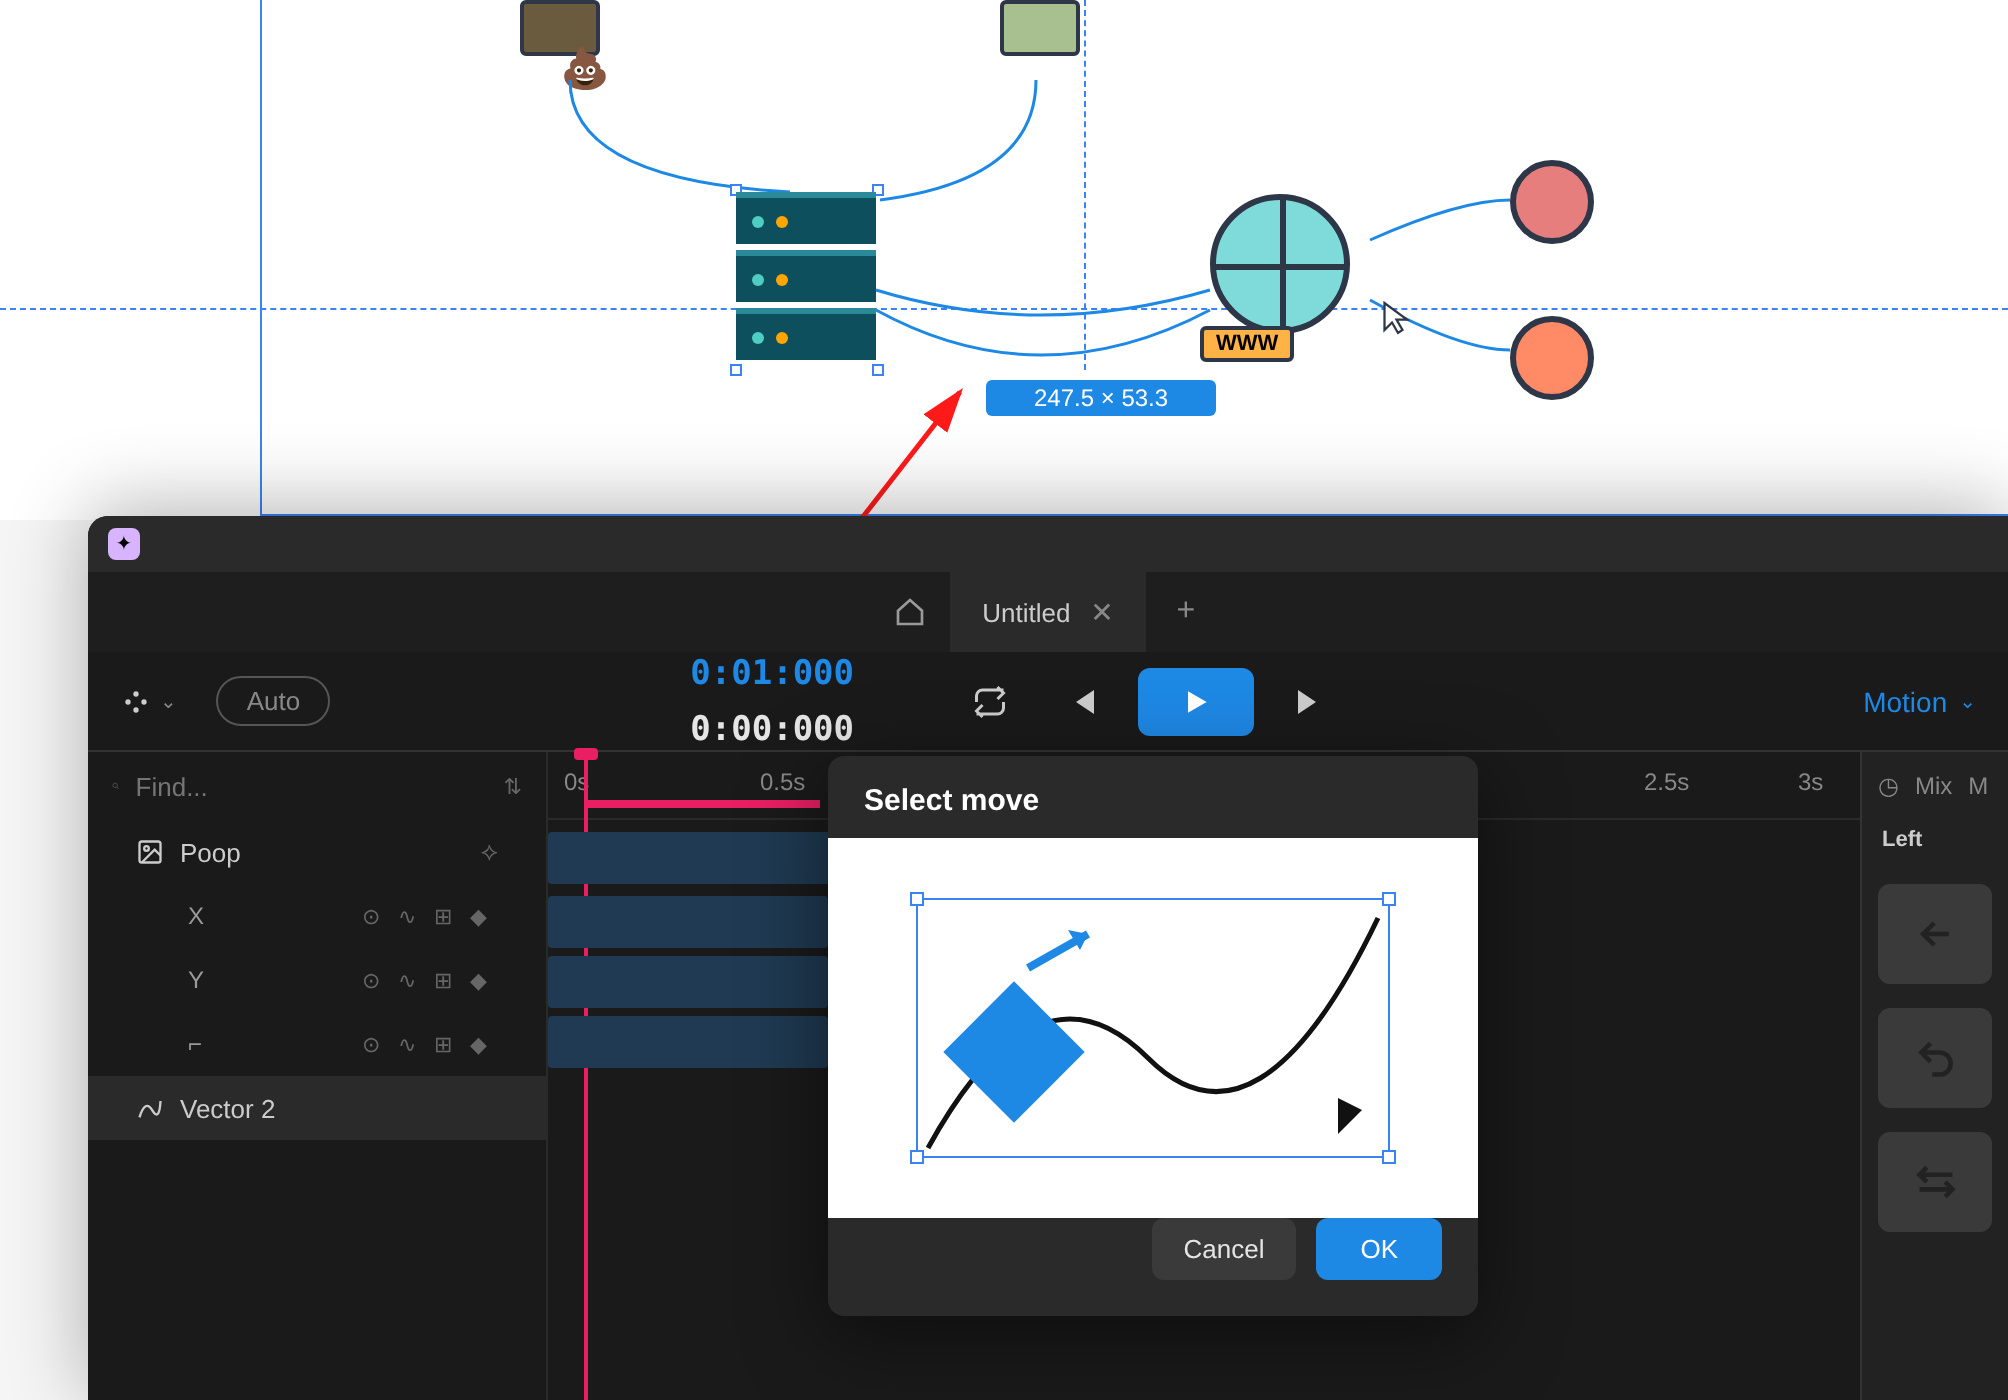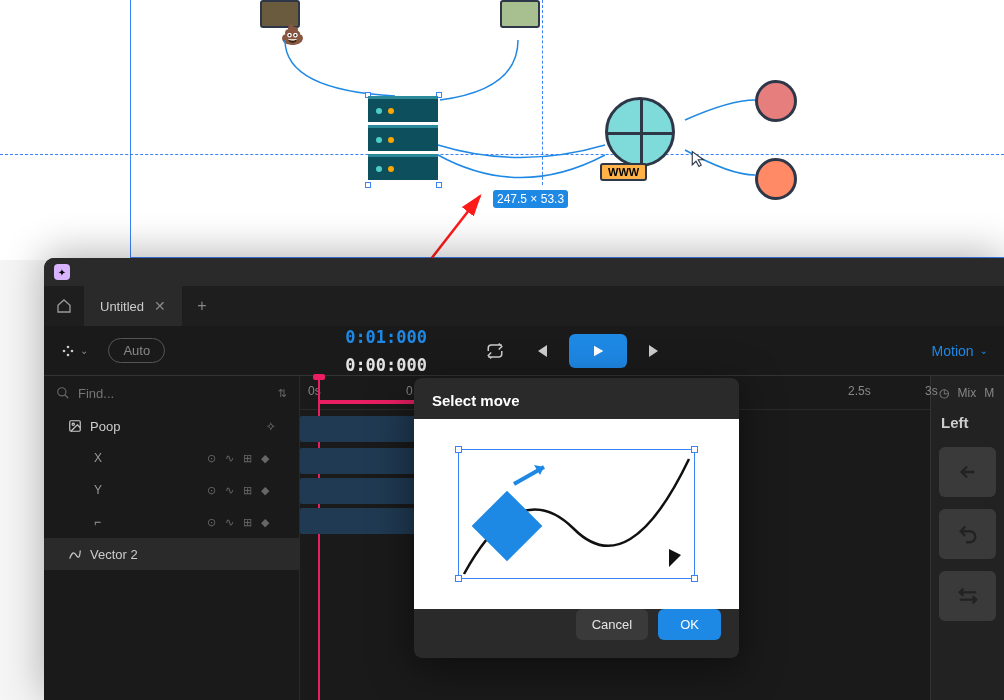--- a/index.html
+++ b/index.html
@@ -40,21 +40,21 @@
     height: 185px;
     border-left: 1.5px dashed #3b82f6;
   }
   .size-badge {
     position: absolute;
     left: 493px;
     top: 190px;
     background: #1e88e5;
     color: white;
     font-size: 12px;
-    padding: 2px 4px;
+    padding: 2px 24px;
     border-radius: 3px;
   }
   .server-stack {
     position: absolute;
     left: 368px;
     top: 96px;
     width: 70px;
     height: 90px;
   }
   .server-layer {
@@ -180,20 +180,21 @@
   }
   .titlebar-title {
     color: #e5e5e5;
     font-size: 13px;
   }
   .tabbar {
     height: 40px;
     background: #1e1e1e;
     display: flex;
     align-items: center;
+    justify-content: center;
   }
   .home-icon-box {
     width: 40px;
     height: 40px;
     display: flex;
     align-items: center;
     justify-content: center;
     color: #999;
   }
   .tab {
@@ -287,21 +288,21 @@
     display: flex;
     align-items: center;
     gap: 6px;
   }
 
   .main-area {
     display: flex;
     height: calc(100% - 118px);
   }
   .layer-panel {
-    width: 256px;
+    width: 230px;
     background: #1a1a1a;
     border-right: 1px solid #2a2a2a;
     display: flex;
     flex-direction: column;
   }
   .search-row {
     height: 34px;
     display: flex;
     align-items: center;
     padding: 0 12px;
@@ -407,21 +408,21 @@
     color: #ccc;
   }
   .right-tabs {
     display: flex;
     gap: 8px;
     padding: 4px 8px;
     font-size: 12px;
     color: #888;
   }
   .right-section-title {
-    font-size: 15px;
+    font-size: 11px;
     font-weight: 600;
     padding: 10px 10px;
   }
   .align-btn {
     height: 50px;
     margin: 6px 8px;
     background: #3a3a3a;
     border-radius: 6px;
     display: flex;
     align-items: center;

